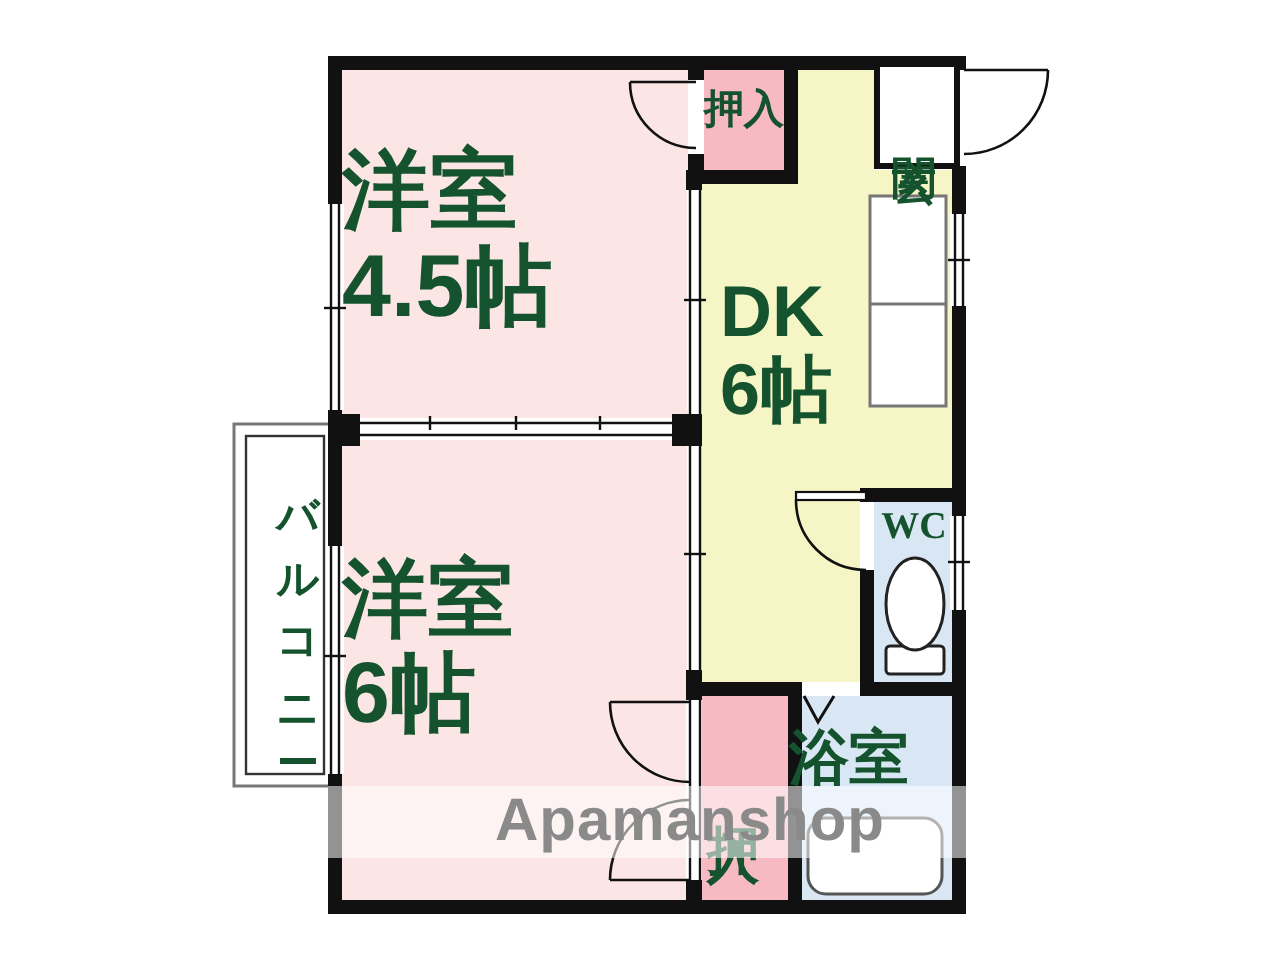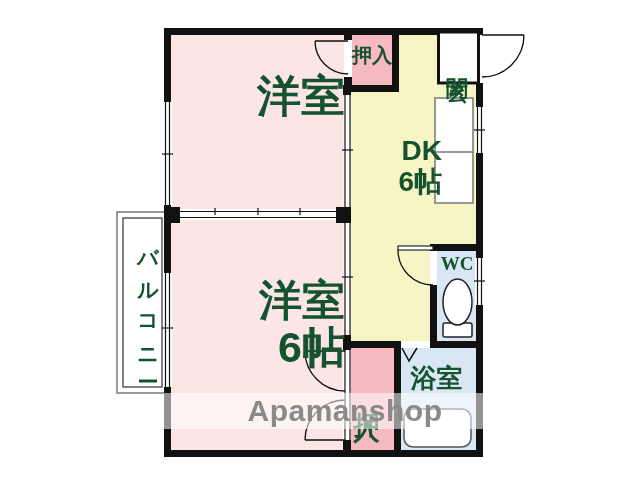--- a/index.html
+++ b/index.html
@@ -1,20 +1,20 @@
 <!DOCTYPE html>
 <html style="--room-pink: #fbe5e5; --closet-pink: #f7b9c2; --dk-yellow: #f5f5c6; --wet-blue: #d9e7f5; --wall: #111111; --watermark: #8a8a8a;"><head>
 <meta charset="utf-8">
 <style>
   html,body{margin:0;padding:0;background:#fff;}
   .stage{position:relative;width:640px;height:480px;background:#fff;overflow:hidden;
          font-family:"Liberation Sans","DejaVu Sans",sans-serif;}
   svg{position:absolute;left:0;top:0;}
   .label{position:absolute;color:#14532d;font-weight:bold;text-align:center;line-height:1.09;}
-  .two-line{display:flex;flex-direction:column;align-items:flex-end;}
+  .two-line{display:flex;flex-direction:column;align-items:flex-start;}
   .vlabel{writing-mode:vertical-rl;text-orientation:mixed;}
   .watermark-band{position:absolute;left:164px;top:393px;width:362px;height:36px;
          background:rgba(255,255,255,0.55);display:flex;align-items:center;justify-content:center;}
   .watermark-text{font-size:30px;font-weight:bold;color:var(--watermark);letter-spacing:0.5px;}
 </style>
 </head>
 <body>
 
 <div class="stage">
 
@@ -123,41 +123,42 @@
       <path d="M482,35 L524,35 M524,35 A42,42 0 0 1 482,77"></path>
       <rect x="398" y="246" width="35" height="4" fill="#fff" stroke-width="1.1"></rect>
       <path d="M398,250 A35,35 0 0 0 433,285"></path>
       <path d="M305,351 L345,351 M305,351 A40,40 0 0 0 345,391"></path>
       <path d="M305,440 L345,440 M305,440 A40,40 0 0 1 345,400"></path>
     </g>
   </svg>
 
   <div class="label two-line" style="left:171px;top:72px;width:174px;font-size:44px;">
     <span>洋室</span>
+    <span>4.5帖</span>
   </div>
 
   <div class="label two-line" style="left:171px;top:277px;width:174px;font-size:43px;">
     <span>洋室</span>
     <span>6帖</span>
   </div>
 
-  <div class="label two-line" style="left:350px;top:136px;width:92px;font-size:28px;">
+  <div class="label two-line" style="left:360px;top:136px;width:92px;font-size:36px;">
     <span>DK</span>
     <span>6帖</span>
   </div>
 
   <div class="label" style="left:351px;top:45px;width:42px;font-size:20px;">押入</div>
 
   <div class="label vlabel" style="left:443px;top:37px;width:26px;height:48px;font-size:22px;">玄関</div>
 
   <div class="label" style="left:437px;top:254px;width:40px;font-size:19px;font-family:Liberation Serif, serif;">WC</div>
 
   <div class="label vlabel" style="left:354px;top:362px;width:27px;height:64px;font-size:26px;letter-spacing:3px;">押入</div>
 
-  <div class="label" style="left:399px;top:364px;width:75px;font-size:26px;">浴室</div>
+  <div class="label" style="left:387px;top:364px;width:75px;font-size:30px;">浴室</div>
 
   <div class="label vlabel" style="left:136px;top:222px;width:23px;height:170px;font-size:21px;letter-spacing:10px;">バルコニー</div>
 
   <div class="watermark-band">
     <span class="watermark-text">Apamanshop</span>
   </div>
 
 </div>
 
 </body></html>

